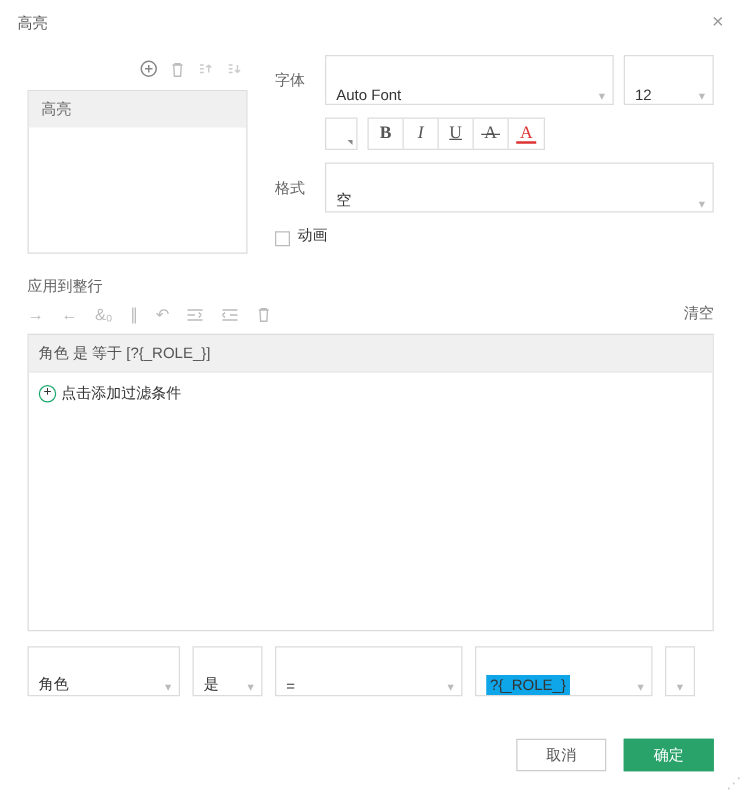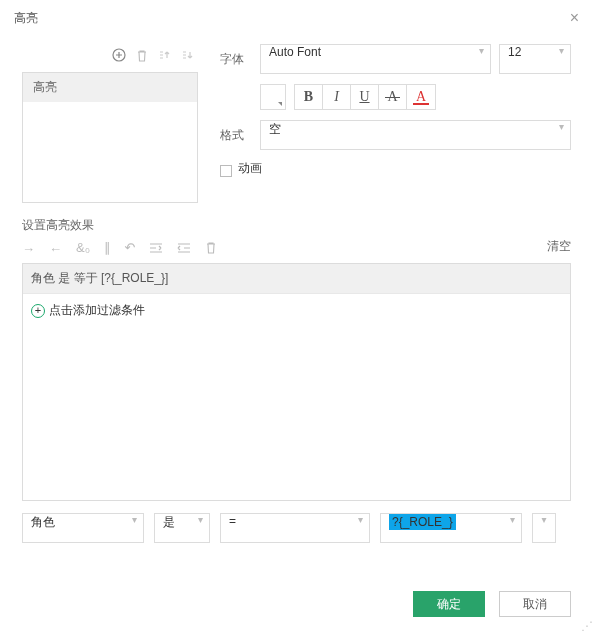--- a/index.html
+++ b/index.html
@@ -14,21 +14,21 @@
 .left-tools span{color:#aaa;display:inline-flex;align-items:center}
 .left-tools .add{color:#888}
 .box{border:1px solid #dcdcdc;margin-top:6px;height:131px}
 .box-item{background:#f0f0f0;padding:6px 10px;color:#666}
 .right-col{flex:1}
 .row{display:flex;align-items:center;margin-bottom:10px}
 .row .lbl{width:40px;color:#666}
 .check{width:12px;height:12px;border:1px solid #bbb;margin-right:6px;display:inline-block}
 .effect-row{display:flex;align-items:center;justify-content:space-between;margin-bottom:10px}
 .effect-row .lbl{color:#666}
-.sel{border:1px solid #dcdcdc;height:30px;display:flex;align-items:flex-start;padding:0 8px;background:#fff;position:relative;color:#666}
+.sel{border:1px solid #dcdcdc;height:40px;display:flex;align-items:flex-end;padding:0 8px;background:#fff;position:relative;color:#666}
 .sel .caret{position:absolute;right:6px;color:#bbb;font-size:10px}
 .font-row{display:flex;gap:8px}
 .colorswatch{width:26px;height:26px;border:1px solid #dcdcdc;position:relative;background:#fff}
 .colorswatch:after{content:"";position:absolute;right:3px;bottom:3px;width:0;height:0;border-left:4px solid transparent;border-top:4px solid #888}
 .fmt-btns{display:flex;border:1px solid #dcdcdc;height:26px}
 .fmt-btns span{width:28px;display:flex;align-items:center;justify-content:center;border-right:1px solid #dcdcdc;color:#555;font-family:"Times New Roman",serif;font-size:14px}
 .fmt-btns span:last-child{border-right:none}
 .fmt-btns .b{font-weight:bold}
 .fmt-btns .i{font-style:italic}
 .fmt-btns .u{text-decoration:underline}
@@ -134,21 +134,21 @@
         <label style="display:flex;align-items:flex-end;color:#666">
           <span class="check"></span>
           <span>动画</span>
         </label>
       </div>
     </div>
   </div>
 
   <div class="cond-head">
     <div>
-      <div class="ttl">设置高亮效果</div>
+      <div class="ttl">应用到整行</div>
       <div class="cond-tools">
         <span>→</span>
         <span>←</span>
         <span>&amp;₀</span>
         <span>∥</span>
         <span>↶</span>
         <span>
             <svg width="14" height="12" viewBox="0 0 14 12">
               <path d="M1 2h12M1 6h6M1 10h12M12 6l-2-2M12 6l-2 2" stroke="#bbb" fill="none" stroke-width="1.2"></path>
             </svg>
@@ -193,17 +193,17 @@
         <span style="background:#0ea5e9;padding:1px 3px">?{_ROLE_}</span>
         <span class="caret">▾</span>
       </div>
     <div class="sel" style="width:24px;padding:0;justify-content:center">
         <span style="color:#bbb;font-size:10px">▾</span>
       </div>
   </div>
 </div>
 
 <div class="footer">
+  <div class="btn">取消</div>
   <div class="btn primary">确定</div>
-  <div class="btn">取消</div>
 </div>
 
 <div class="resize">⋰</div>
 
 </body></html>

